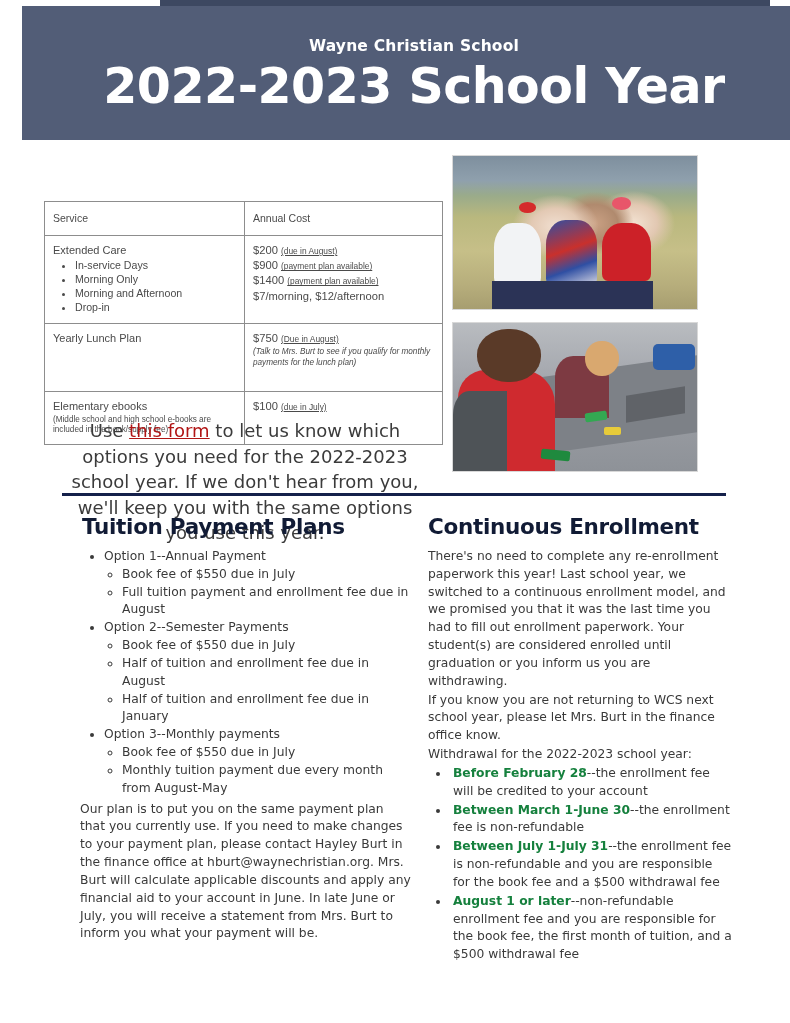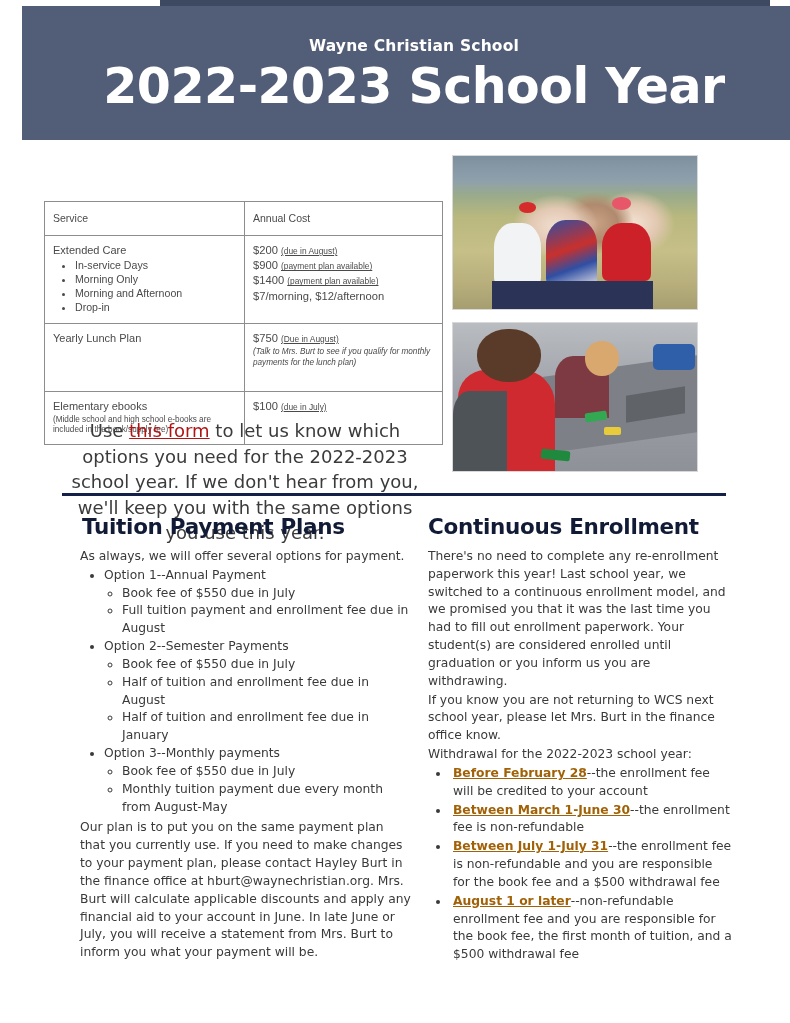--- a/index.html
+++ b/index.html
@@ -285,21 +285,21 @@
     margin: 0;
     padding-left: 22px;
     list-style: disc;
   }
   ul.wd-list > li {
     font-size: 12.3px;
     line-height: 1.45;
     margin-bottom: 1px;
     padding-left: 3px;
   }
-  ul.wd-list b { font-weight: bold; color: #a16207; text-decoration: underline; }
+  ul.wd-list b { font-weight: bold; color: #15803d; }
 
   .tail-p { margin-top: 3px; }
 </style>
 </head>
 <body>
 
 <div id="page">
 
   <div class="top-strip"></div>
 
@@ -396,21 +396,20 @@
     <div class="boy-red-head"></div>
     <div class="part-green-1"></div>
     <div class="part-green-2"></div>
     <div class="part-yellow"></div>
   </div>
 
   <div id="section-divider"></div>
 
   <div class="col" id="col-tuition">
     <div class="sec-heading">Tuition Payment Plans</div>
-    <p class="body-p">As always, we will offer several options for payment.</p>
 
     <ul class="lvl1">
       <li>
         <span>Option 1--Annual Payment</span>
         <ul class="lvl2">
           <li>Book fee of $550 due in July</li>
           <li>Full tuition payment and enrollment fee due in August</li>
         </ul>
       </li>
       <li>

